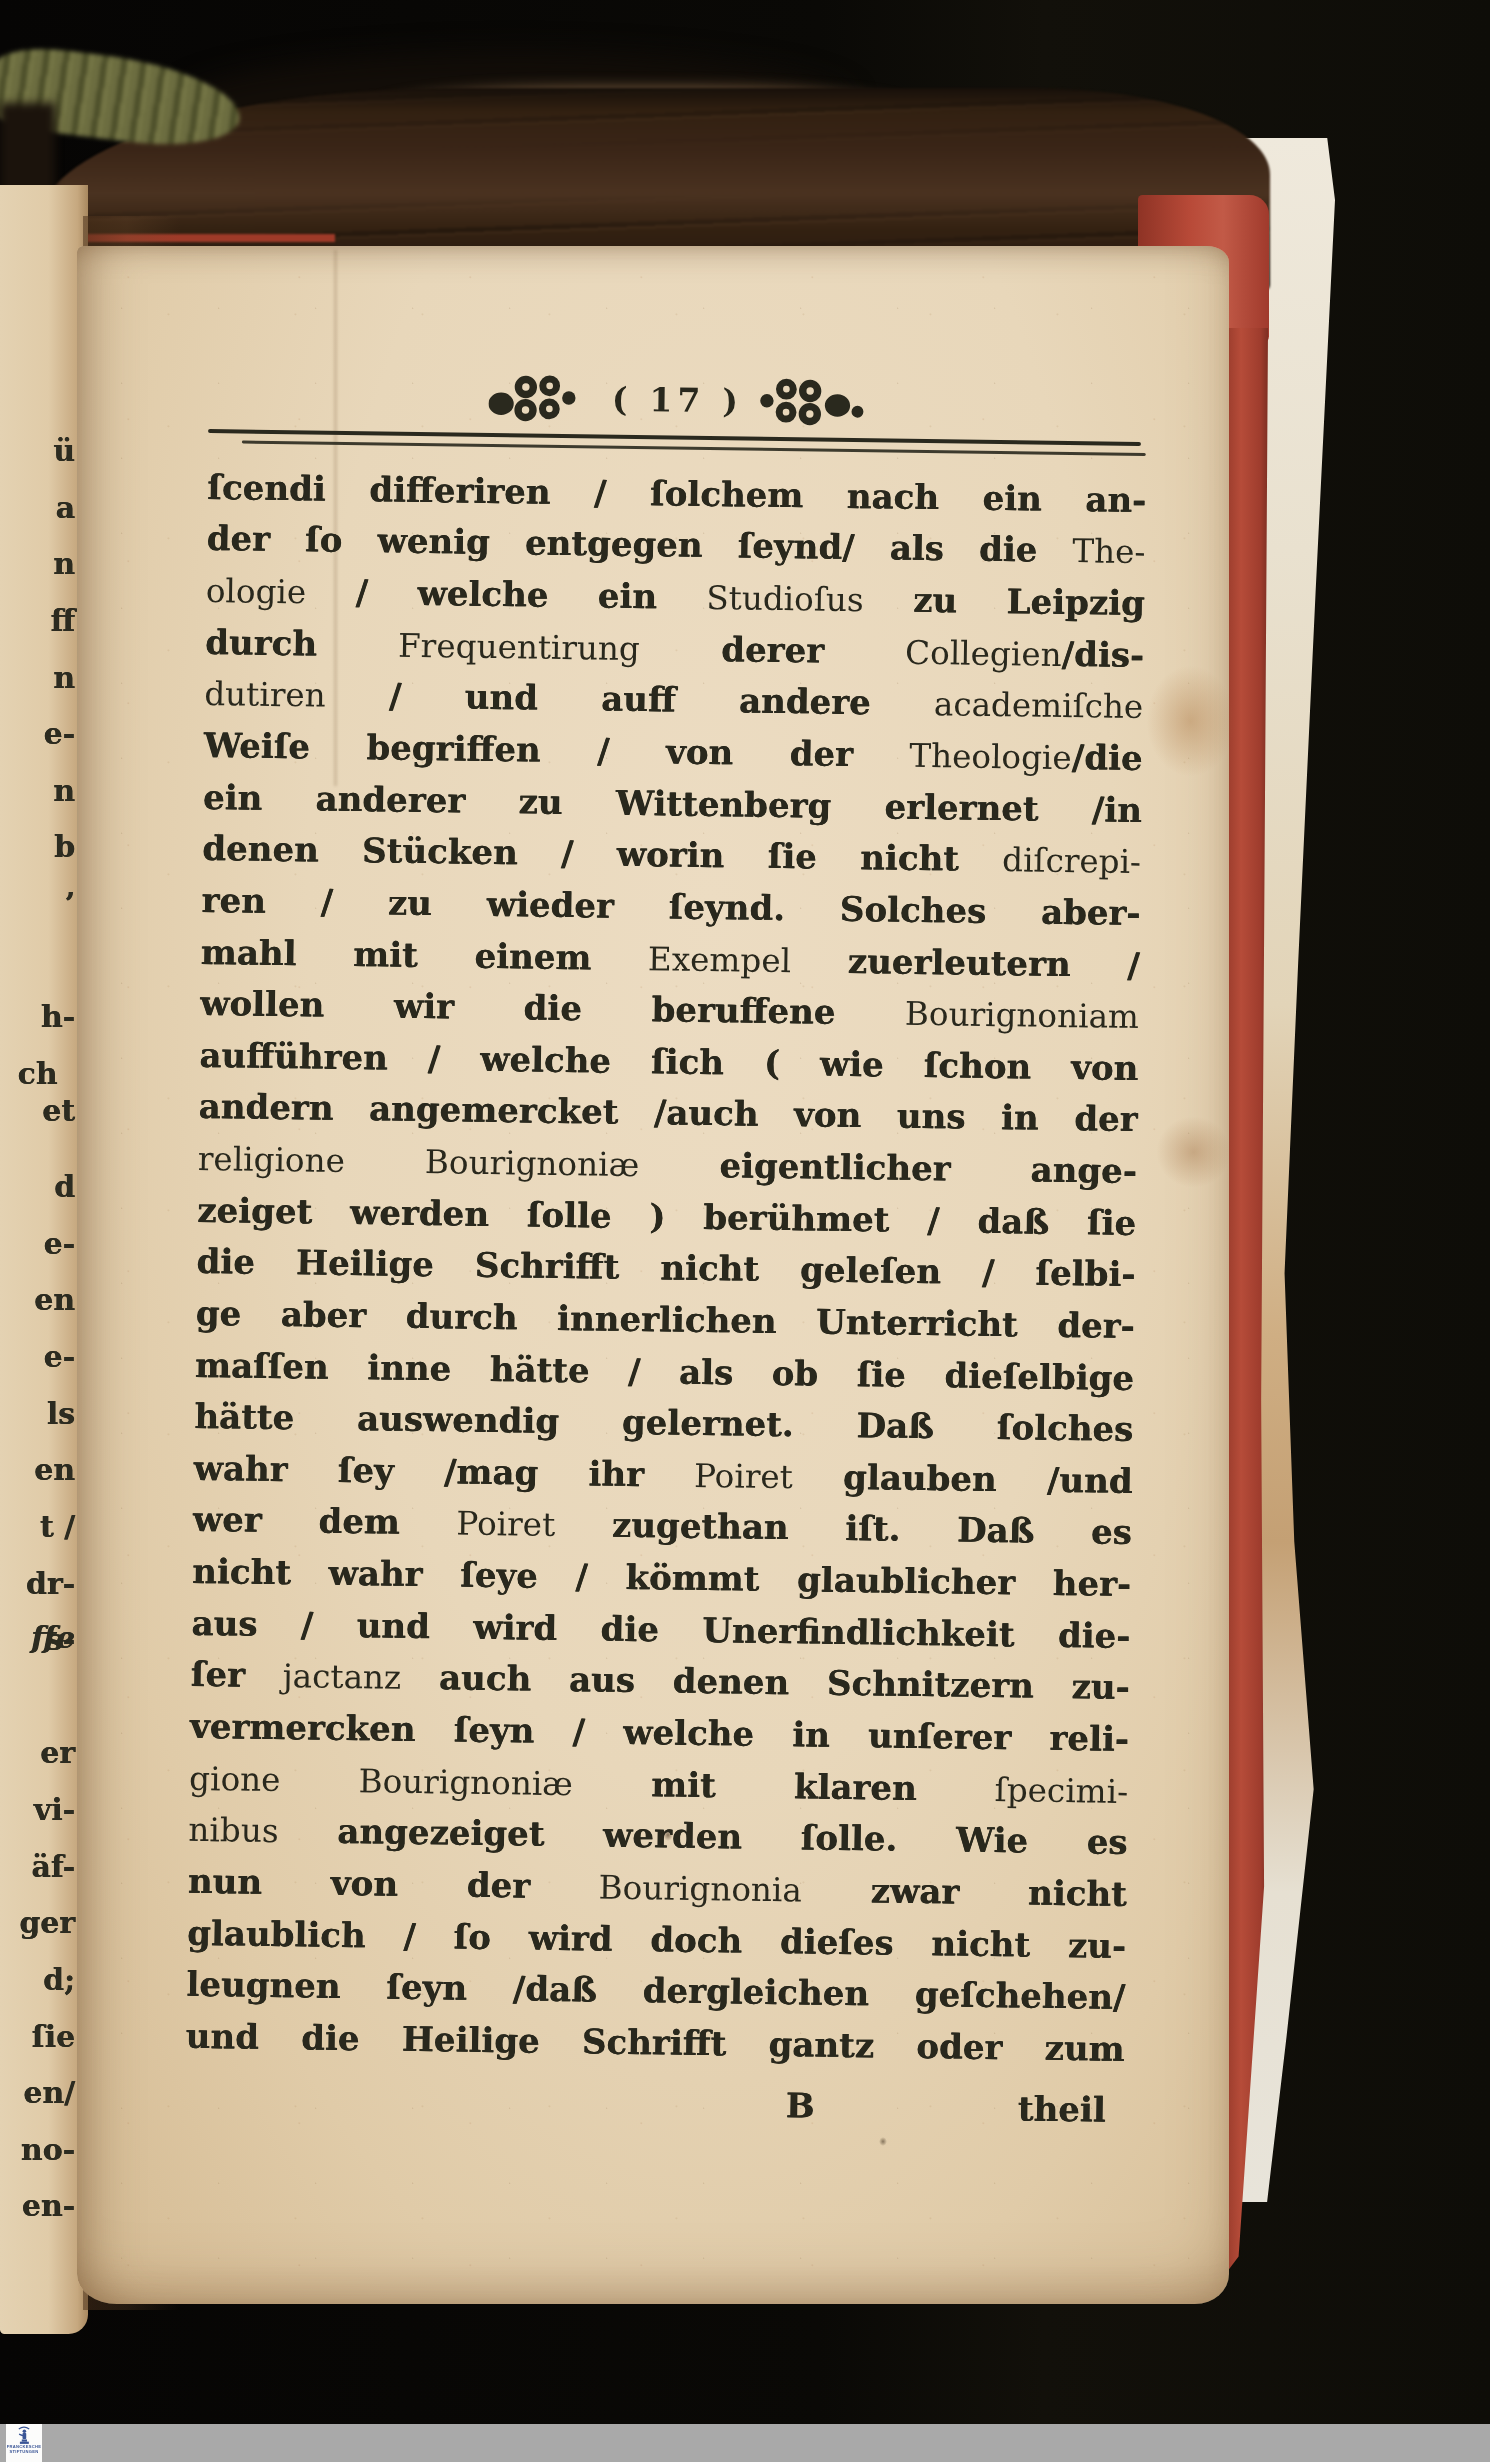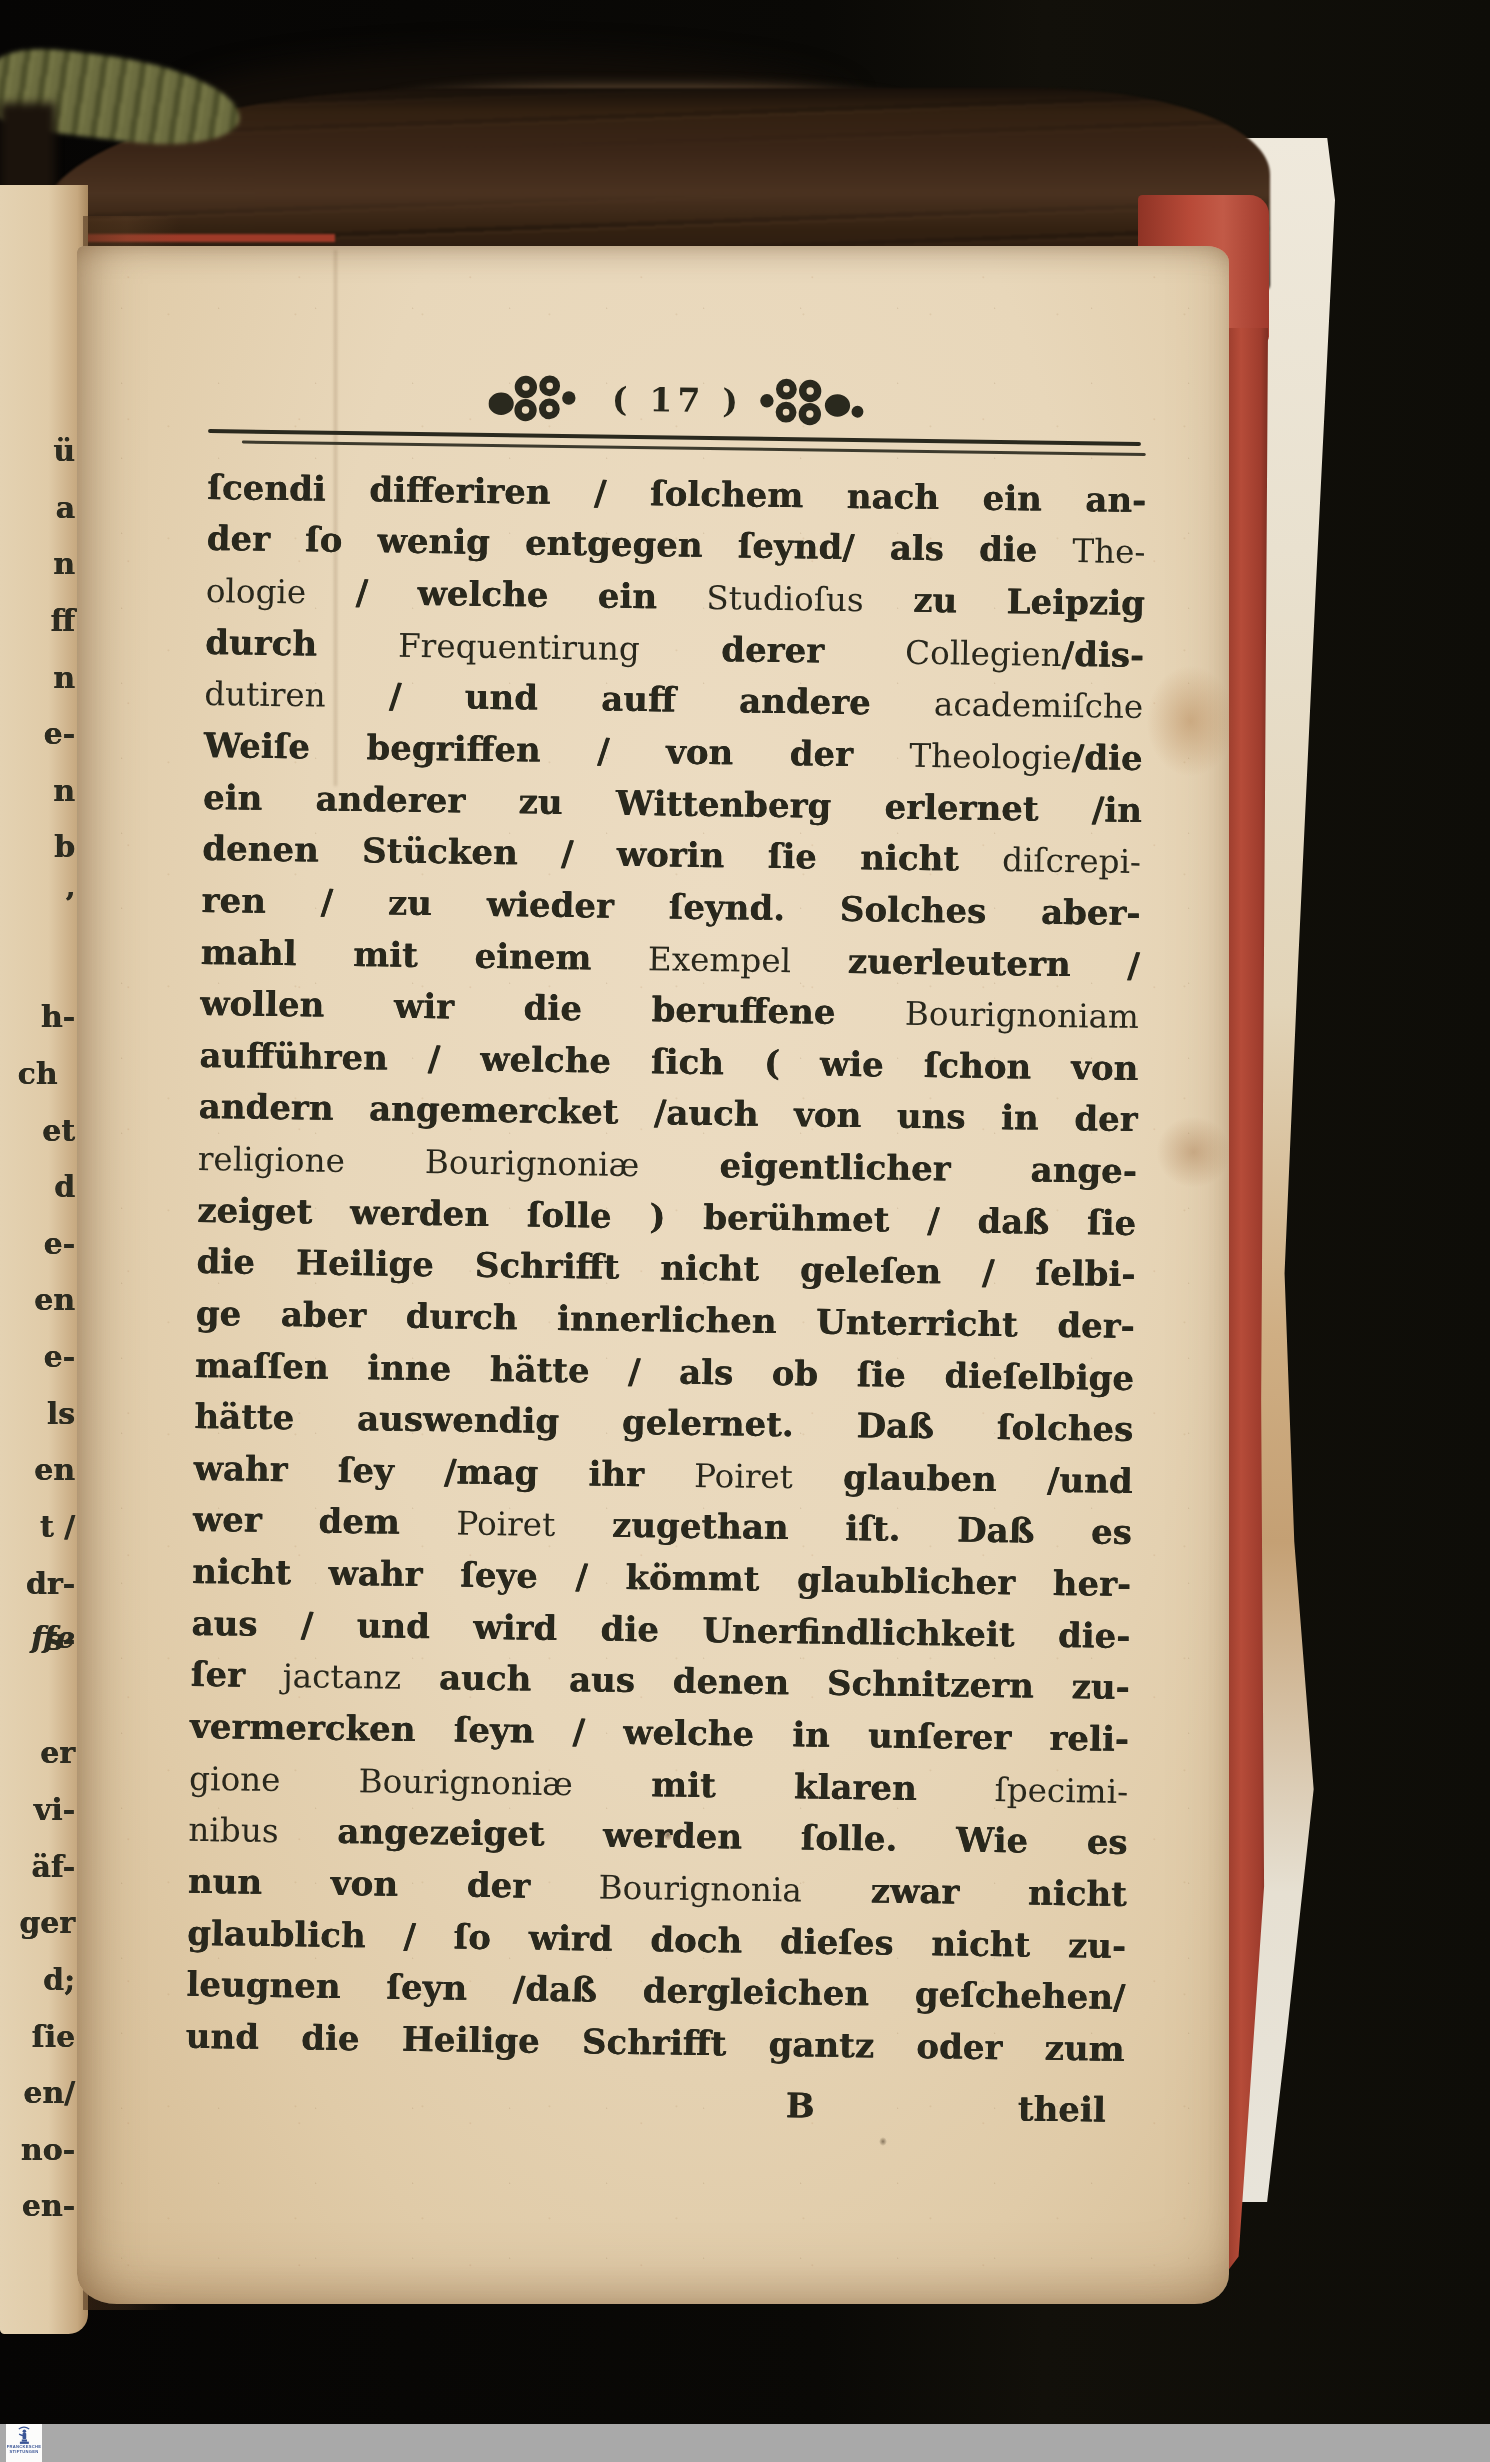--- a/index.html
+++ b/index.html
@@ -117,21 +117,21 @@
         <div class="frag" style="top: 305px;">a</div>
         <div class="frag" style="top: 361px;">n</div>
         <div class="frag" style="top: 418px;">ff</div>
         <div class="frag" style="top: 475px;">n</div>
         <div class="frag" style="top: 531px;">e-</div>
         <div class="frag" style="top: 588px;">n</div>
         <div class="frag" style="top: 644px;">b</div>
         <div class="frag" style="top: 701px;">’</div>
         <div class="frag" style="top: 814px;">h-</div>
         <div class="frag" style="top: 871px; text-align: center;">ch</div>
-        <div class="frag" style="top: 928px;">et</div>
+        <div class="frag" style="top: 908px;">et</div>
         <div class="frag" style="top: 984px;">d</div>
         <div class="frag" style="top: 1041px;">e-</div>
         <div class="frag" style="top: 1097px;">en</div>
         <div class="frag" style="top: 1154px;">e-</div>
         <div class="frag" style="top: 1211px;">ls</div>
         <div class="frag" style="top: 1267px;">en</div>
         <div class="frag" style="top: 1324px;">t /</div>
         <div class="frag" style="top: 1381px;">dr-</div>
         <div class="frag" style="top: 1437px;">s-</div>
         <div class="frag" style="top: 1435px; font-style: italic;">ffe</div>

